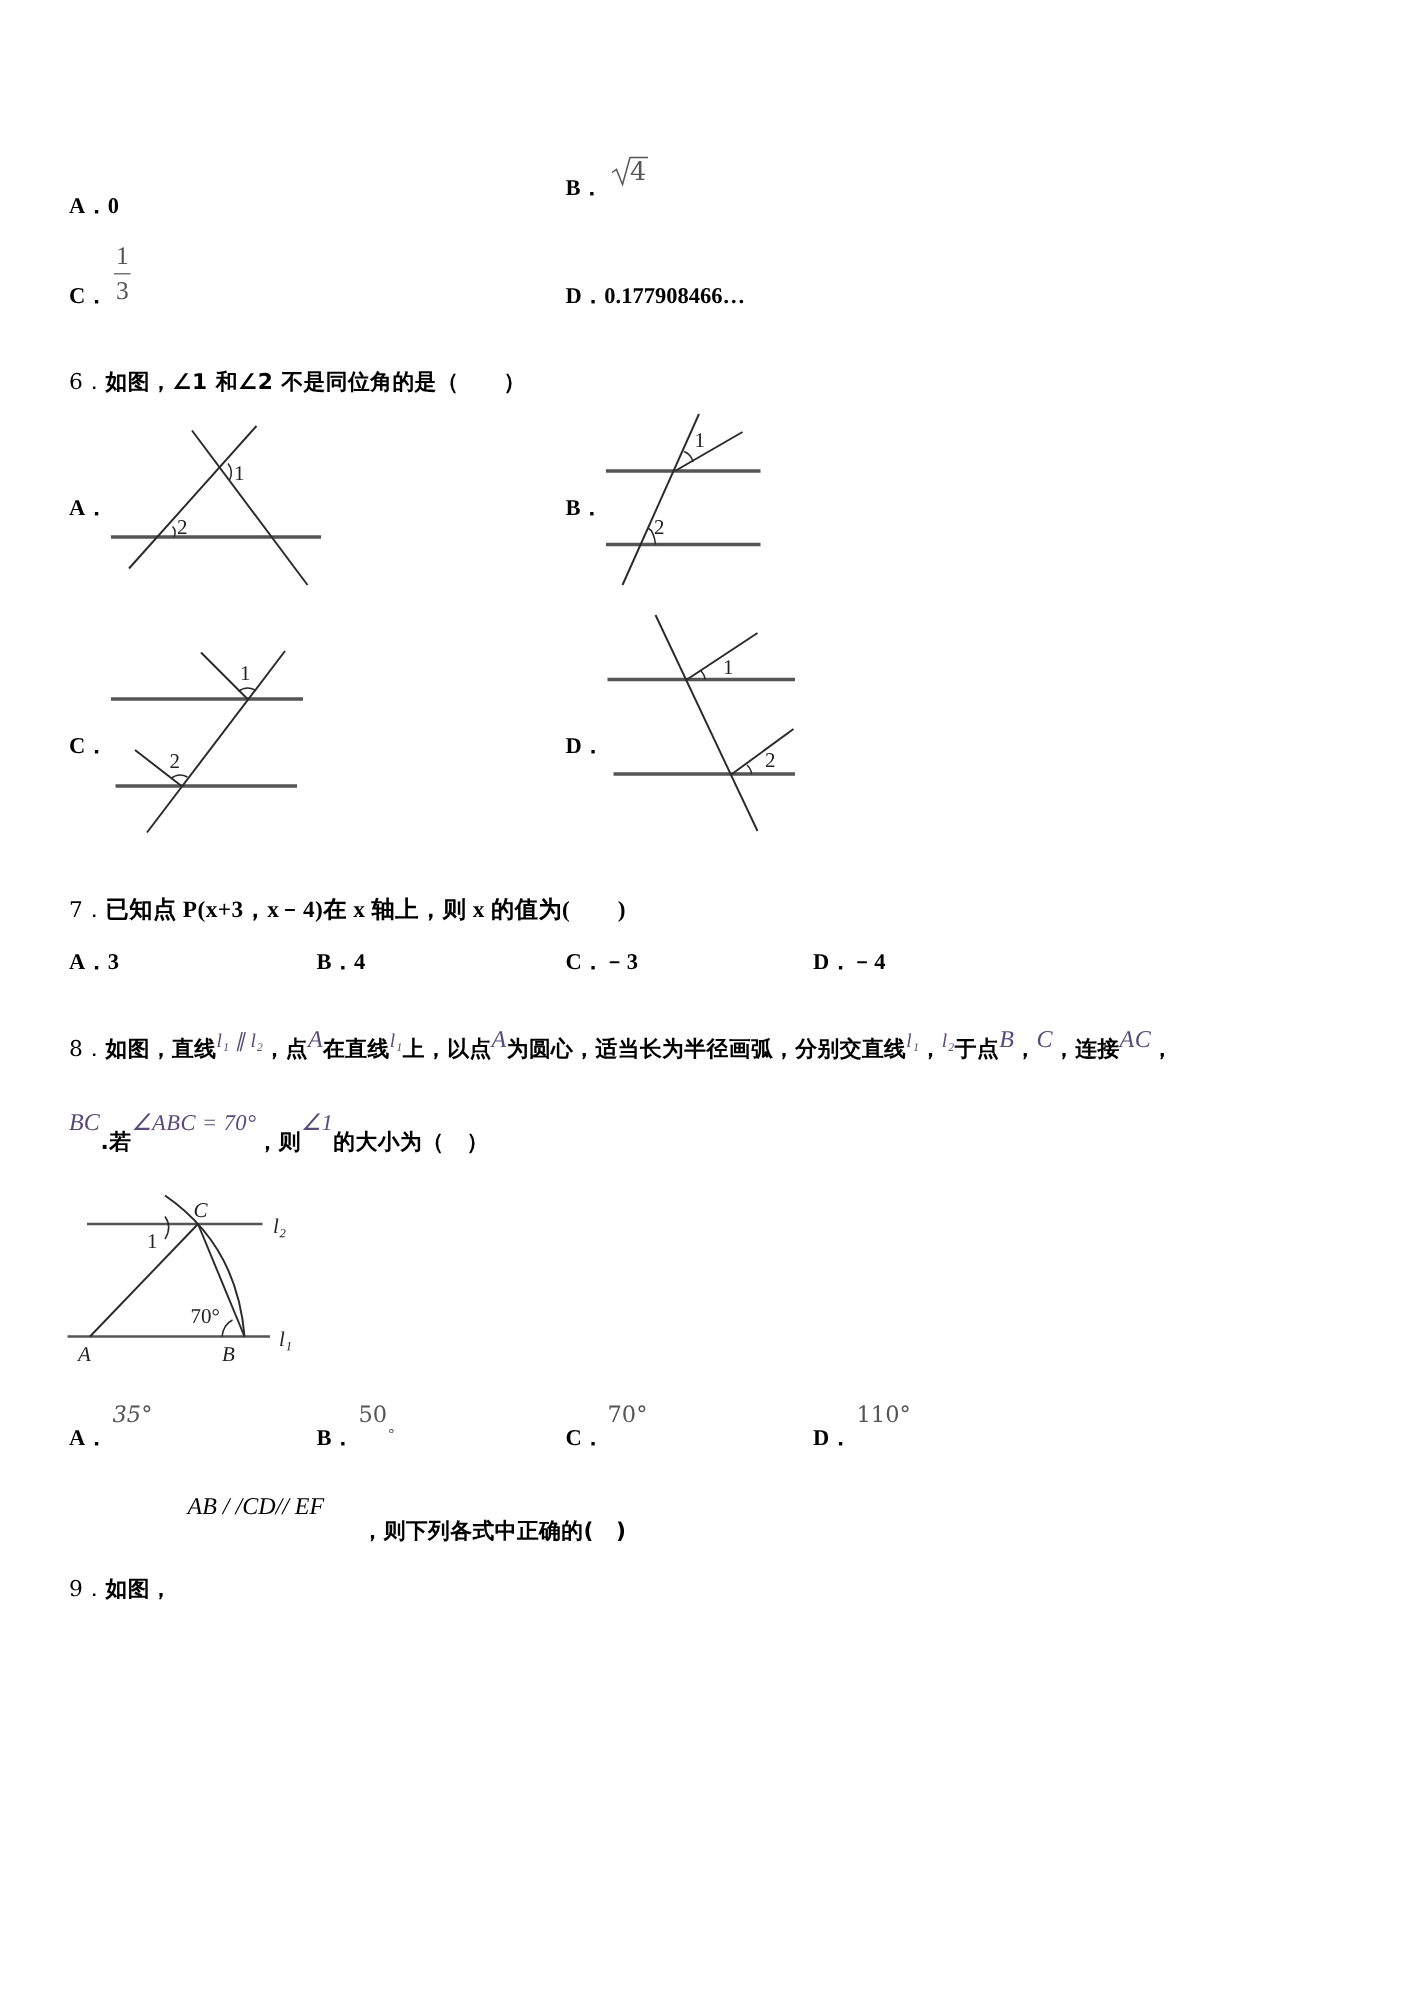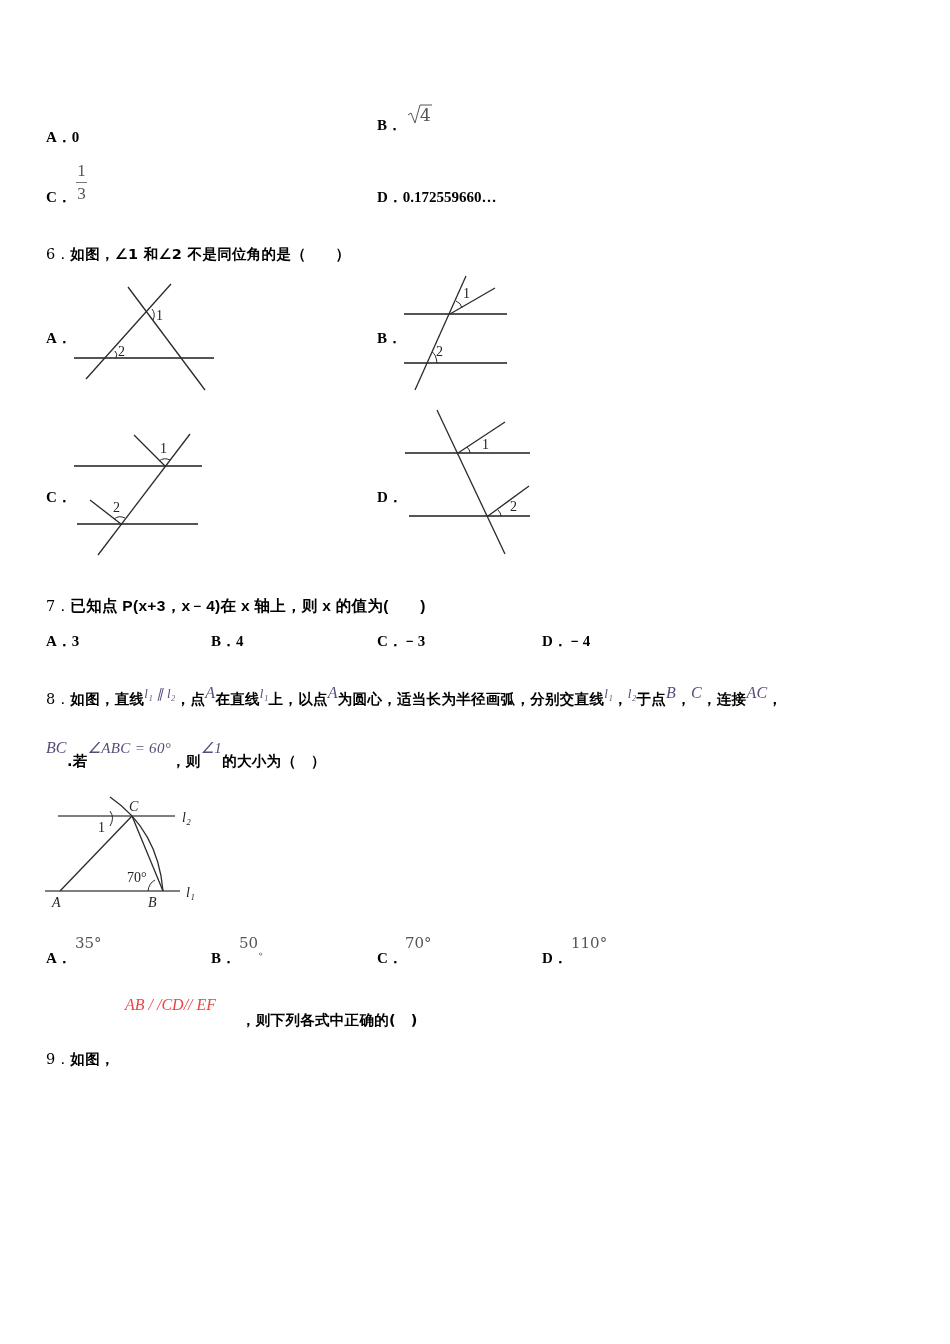--- a/index.html
+++ b/index.html
@@ -45,21 +45,21 @@
   <span class="opt-label">C．</span>
 </div>
 <div class="abs" style="left:76px; top:161px;">
   <span class="frac">
     <span>1</span>
     <span class="bar"></span>
     <span>3</span>
   </span>
 </div>
 <div class="abs" style="left:377px; top:187px;">
-  <span class="opt-label">D．</span><span class="opt-val">0.172559660…</span>
+  <span class="opt-label">D．</span><span class="opt-val">0.177908466…</span>
 </div>
 
 <div class="abs q-text" style="left:46px; top:245px;">
   <span class="q-num">6．</span><span>如图，∠1 和∠2 不是同位角的是（　　）</span>
 </div>
 
 <div class="abs opt-label" style="left:46px; top:329px;">A．</div>
 <svg width="950" height="1344" style="left:0; top:0;">
   <line class="h" x1="74" y1="358" x2="214" y2="358"></line>
   <line class="t" x1="86" y1="379" x2="171" y2="284"></line>
@@ -102,21 +102,21 @@
   <line class="t" x1="437" y1="410" x2="505" y2="554"></line>
   <line class="t" x1="458" y1="453" x2="505" y2="422"></line>
   <line class="t" x1="488" y1="516" x2="529" y2="486"></line>
   <path class="t" d="M467 447 Q470 450 470 453" style="stroke-width:1;"></path>
   <path class="t" d="M498 510 Q501 513 501 516" style="stroke-width:1;"></path>
   <text x="482" y="449">1</text>
   <text x="510" y="511">2</text>
 </svg>
 
 <div class="abs q-text" style="left:46px; top:596px;">
-  <span class="q-num">7．</span><span style="font-family:Liberation Sans, sans-serif; font-size:15.5px;">已知点 P(x+3，x﹣4)在 x 轴上，则 x 的值为(　　)</span>
+  <span class="q-num">7．</span><span style="font-family:Liberation Serif, serif; font-size:15.5px;">已知点 P(x+3，x﹣4)在 x 轴上，则 x 的值为(　　)</span>
 </div>
 <div class="abs" style="left:46px; top:631px;">
   <span class="opt-label">A．</span><span class="opt-val">3</span>
 </div>
 <div class="abs" style="left:211px; top:631px;">
   <span class="opt-label">B．</span><span class="opt-val">4</span>
 </div>
 <div class="abs" style="left:377px; top:631px;">
   <span class="opt-label">C．</span><span class="opt-val">﹣3</span>
 </div>
@@ -125,21 +125,21 @@
 </div>
 
 <div class="abs q-text" style="left:46px; top:677px;margin-top:13px;">
   <span class="q-num">8．</span><span>如图，直线</span><span class="math-it" style="font-size:13px; position:relative; top:-6px;">l₁ ∥ l₂</span><span>，点</span><span class="math-it" style="font-size:16px; position:relative; top:-6px;">A</span><span>在直线</span><span class="math-it" style="font-size:13px; position:relative; top:-6px;">l₁</span><span>上，以点</span><span class="math-it" style="font-size:16px; position:relative; top:-6px;">A</span><span>为圆心，适当长为半径画弧，分别交直线</span><span class="math-it" style="font-size:13px; position:relative; top:-6px;">l₁</span><span>，</span><span class="math-it" style="font-size:13px; position:relative; top:-6px;">l₂</span><span>于点</span><span class="math-it" style="font-size:16px; position:relative; top:-6px;">B</span><span>，</span><span class="math-it" style="font-size:16px; position:relative; top:-6px;">C</span><span>，连接</span><span class="math-it" style="font-size:16px; position:relative; top:-6px;">AC</span><span>，</span>
 </div>
 
 <div class="abs" style="left:46px; top:738px;">
   <span class="math-it" style="font-size:16px;text-align:center;">BC</span>
 </div>
 <div class="abs q-text" style="left:67px; top:752px;">
-  <span>.若</span><span class="math-it" style="font-size:15px; position:relative; top:-13px;">∠ABC = 60°</span><span>，则</span><span class="math-it" style="font-size:15px; position:relative; top:-13px;">∠1</span><span>的大小为（　）</span>
+  <span>.若</span><span class="math-it" style="font-size:15px; position:relative; top:-13px;">∠ABC = 70°</span><span>，则</span><span class="math-it" style="font-size:15px; position:relative; top:-13px;">∠1</span><span>的大小为（　）</span>
 </div>
 
 <svg width="950" height="1344" style="left:0; top:0;">
   <line class="h" x1="58" y1="816" x2="175" y2="816" style="stroke-width:1.6;"></line>
   <line class="h" x1="45" y1="891" x2="180" y2="891" style="stroke-width:1.6;"></line>
   <line class="t" x1="60" y1="891" x2="132" y2="816"></line>
   <line class="t" x1="132" y1="816" x2="163" y2="891"></line>
   <path class="t" d="M110 797 Q158 830 163 891"></path>
   <path class="t" d="M110 811 Q115 818 110 826" style="stroke-width:1;"></path>
   <path class="t" d="M148 891 Q149 883 155 880" style="stroke-width:1;"></path>
@@ -148,21 +148,21 @@
   <text x="98" y="832">1</text>
   <text x="127" y="882">70°</text>
   <text x="186" y="897" class="it">l₁</text>
   <text x="52" y="907" class="it">A</text>
   <text x="148" y="907" class="it">B</text>
 </svg>
 
 <div class="abs" style="left:46px; top:948px;">
   <span class="opt-label">A．</span>
 </div>
-<div class="abs math-gray" style="left:75px; top:934px; font-size:15px;">35°</div>
+<div class="abs math-gray" style="left:75px; top:934px; font-size:15px;font-style:italic;">35°</div>
 
 <div class="abs" style="left:211px; top:948px;">
   <span class="opt-label">B．</span>
 </div>
 <div class="abs math-gray" style="left:239px; top:934px; font-size:15px;">
   <span>50</span><span style="font-size:13px; position:relative; top:6px; color:#222;">。</span>
 </div>
 
 <div class="abs" style="left:377px; top:948px;">
   <span class="opt-label">C．</span>
@@ -170,14 +170,14 @@
 <div class="abs math-gray" style="left:405px; top:934px; font-size:15px;">70°</div>
 
 <div class="abs" style="left:542px; top:948px;">
   <span class="opt-label">D．</span>
 </div>
 <div class="abs math-gray" style="left:571px; top:934px; font-size:15px;">110°</div>
 
 <div class="abs q-text" style="left:46px; top:1011px;margin-top:39px;">
   <span class="q-num">9．</span><span>如图，</span>
 </div>
-<div class="abs math-up" style="left:125px; top:996px; font-style:italic; font-size:16px; color:#ef4444;">AB / /CD// EF</div>
+<div class="abs math-up" style="left:125px; top:996px; font-style:italic; font-size:16px; color:#000000;">AB / /CD// EF</div>
 <div class="abs q-text" style="left:241px; top:1011px;">，则下列各式中正确的(　)</div>
 
 </body></html>

